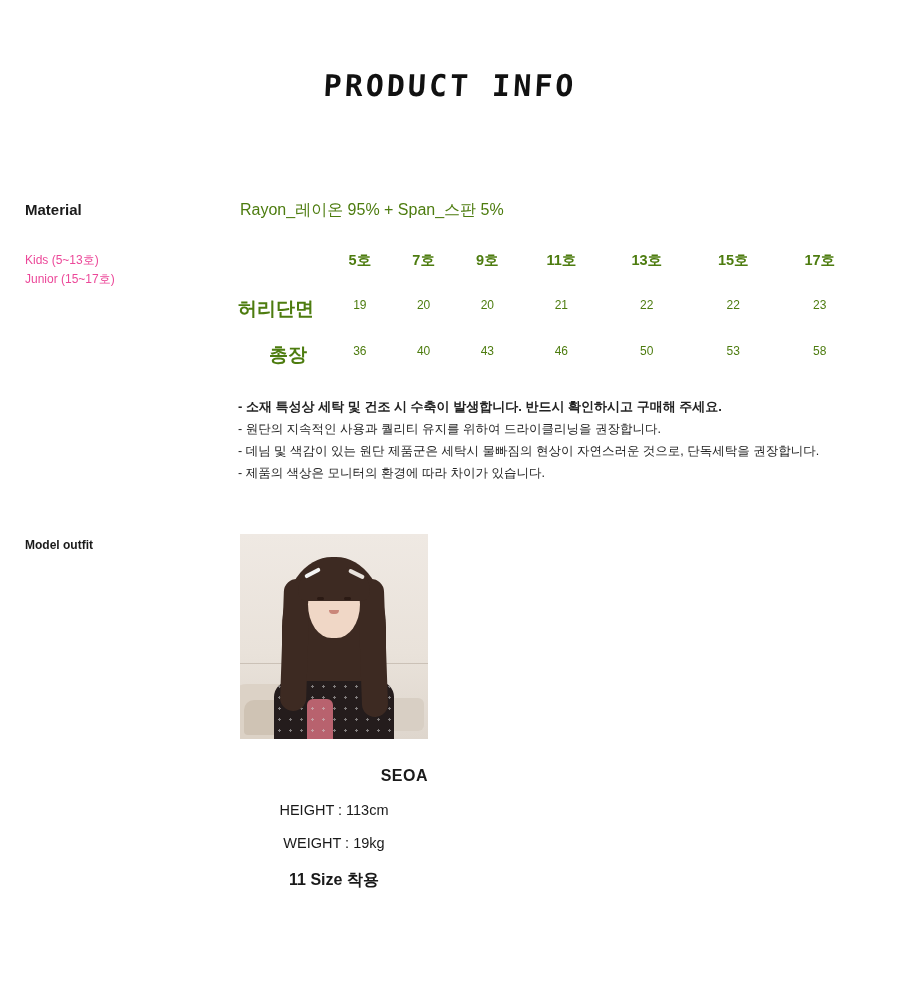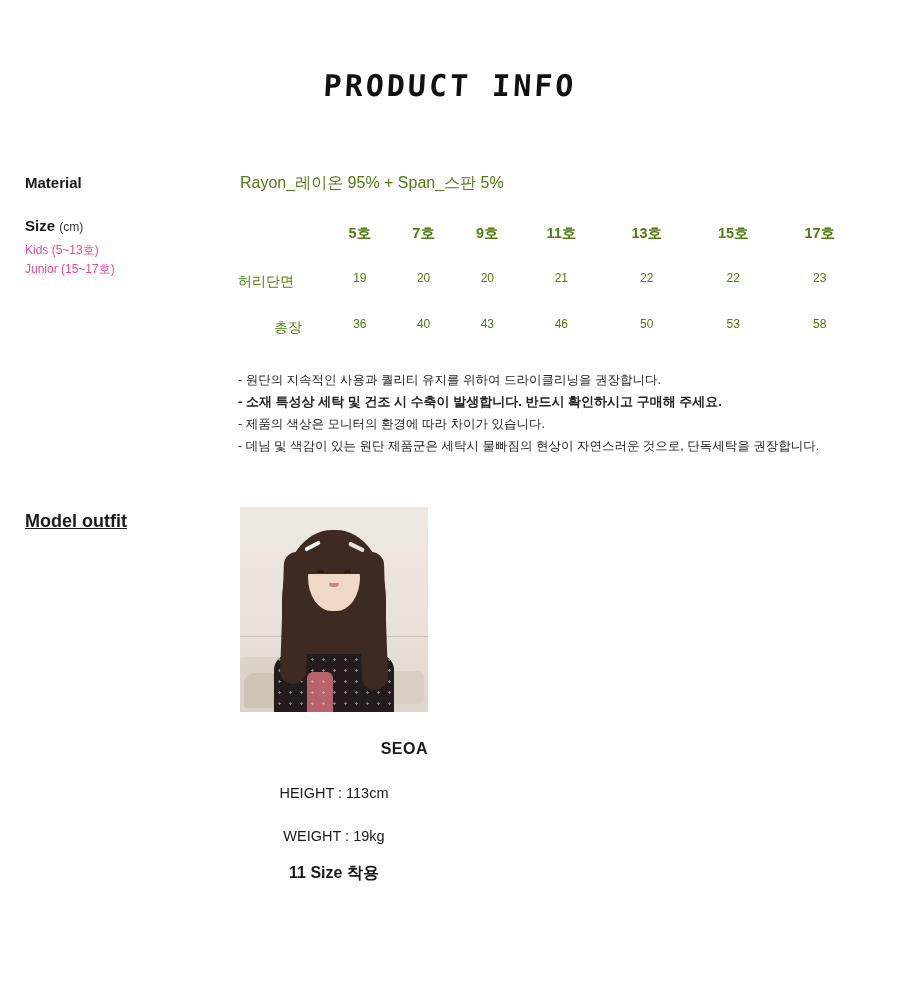--- a/index.html
+++ b/index.html
@@ -23,21 +23,21 @@
     font-weight: bold;
     font-size: 30px;
     letter-spacing: 3px;
     margin-top: 68px;
     color: #111;
     transform: skewX(-3deg);
   }
 
   .info-block {
     position: relative;
-    margin-top: 70px;
+    margin-top: 97px;
     padding-left: 25px;
   }
 
   .row {
     display: flex;
     align-items: flex-start;
     margin-bottom: 16px;
   }
   .label-col {
     width: 215px;
@@ -79,22 +79,22 @@
     padding: 8px 0 12px 0;
     font-weight: normal;
   }
   table.size-table thead th {
     font-weight: bold;
     font-size: 14.5px;
     padding-bottom: 18px;
   }
   table.size-table thead th.rowhead { width: 90px; }
   table.size-table tbody th {
-    font-weight: normal;
-    font-size: 14px;
+    font-weight: bold;
+    font-size: 19px;
     text-align: left;
     width: 90px;
   }
   table.size-table tbody th.indent {
     text-align: center;
     padding-left: 10px;
   }
   table.size-table tbody tr td { padding-top: 10px; padding-bottom: 22px; }
 
   .notes {
@@ -112,23 +112,22 @@
     margin-top: 50px;
     position: relative;
     padding-left: 25px;
     display: flex;
     align-items: flex-start;
   }
   .model-label {
     width: 215px;
     flex: 0 0 215px;
     font-weight: bold;
-    font-size: 18px;
+    font-size: 12px;
     padding-top: 4px;
-    text-decoration: underline;
   }
   .model-content { flex: 1; }
 
   .model-photo {
     width: 188px;
     height: 205px;
     position: relative;
     overflow: hidden;
     background: #e8e2dc;
   }
@@ -232,21 +231,21 @@
     text-align: right;
     font-weight: bold;
     font-size: 16px;
     margin-top: 28px;
     letter-spacing: .5px;
   }
   .model-stat {
     width: 188px;
     text-align: center;
     font-size: 14.5px;
-    margin-top: 27px;
+    margin-top: 17px;
     color: #1a1a1a;
   }
   .model-size {
     width: 188px;
     text-align: center;
     font-size: 16px;
     font-weight: bold;
     margin-top: 19px;
   }
 </style>
@@ -258,24 +257,20 @@
 <div class="info-block">
 
   <div class="row">
     <div class="label-col">Material</div>
     <div class="value-col">Rayon_레이온 95% + Span_스판 5%</div>
   </div>
 
 
   <div class="row size-row">
     <div class="label-col">
-      <div>
-        <span>Size</span>
-        <span class="label-sub">(cm)</span>
-      </div>
       <div class="size-sub">Kids (5~13호)</div>
       <div class="size-sub" style="margin-top:0">Junior (15~17호)</div>
     </div>
     <div class="value-col">
       <table class="size-table">
         <thead>
           <tr>
             <th class="rowhead"></th>
             <th>5호</th>
             <th>7호</th>
@@ -306,24 +301,24 @@
             <td>50</td>
             <td>53</td>
             <td>58</td>
           </tr>
         </tbody>
       </table>
     </div>
   </div>
 
   <div class="notes">
+    <div class="note bold">- 소재 특성상 세탁 및 건조 시 수축이 발생합니다. 반드시 확인하시고 구매해 주세요.</div>
     <div class="note">- 원단의 지속적인 사용과 퀄리티 유지를 위하여 드라이클리닝을 권장합니다.</div>
-    <div class="note bold">- 소재 특성상 세탁 및 건조 시 수축이 발생합니다. 반드시 확인하시고 구매해 주세요.</div>
+    <div class="note">- 데님 및 색감이 있는 원단 제품군은 세탁시 물빠짐의 현상이 자연스러운 것으로, 단독세탁을 권장합니다.</div>
     <div class="note">- 제품의 색상은 모니터의 환경에 따라 차이가 있습니다.</div>
-    <div class="note">- 데님 및 색감이 있는 원단 제품군은 세탁시 물빠짐의 현상이 자연스러운 것으로, 단독세탁을 권장합니다.</div>
   </div>
 
 </div>
 
 <div class="model-block">
   <div class="model-label">Model outfit</div>
   <div class="model-content">
 
     <div class="model-photo">
       <div class="ph-bg"></div>

